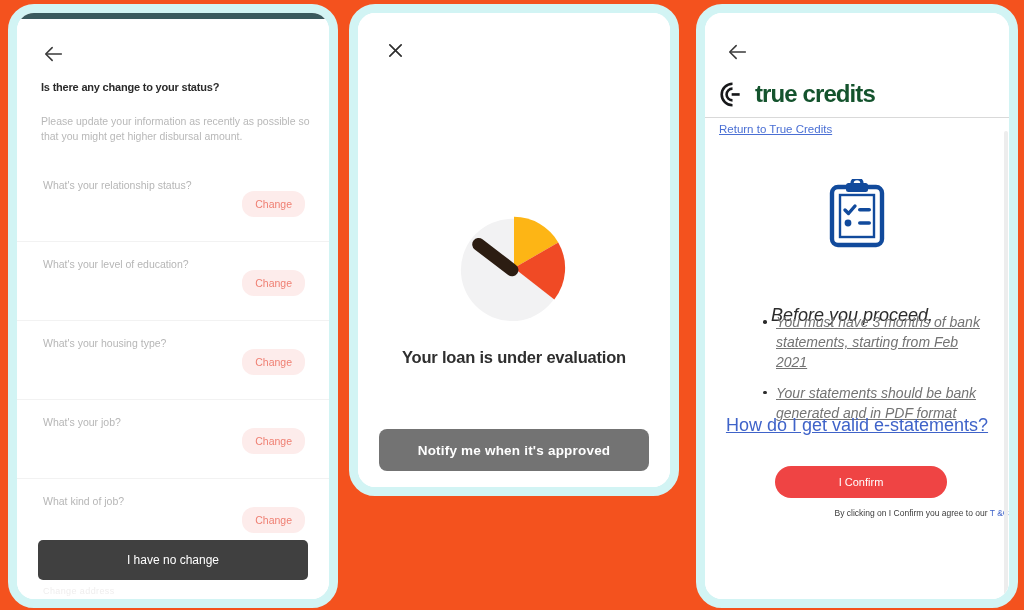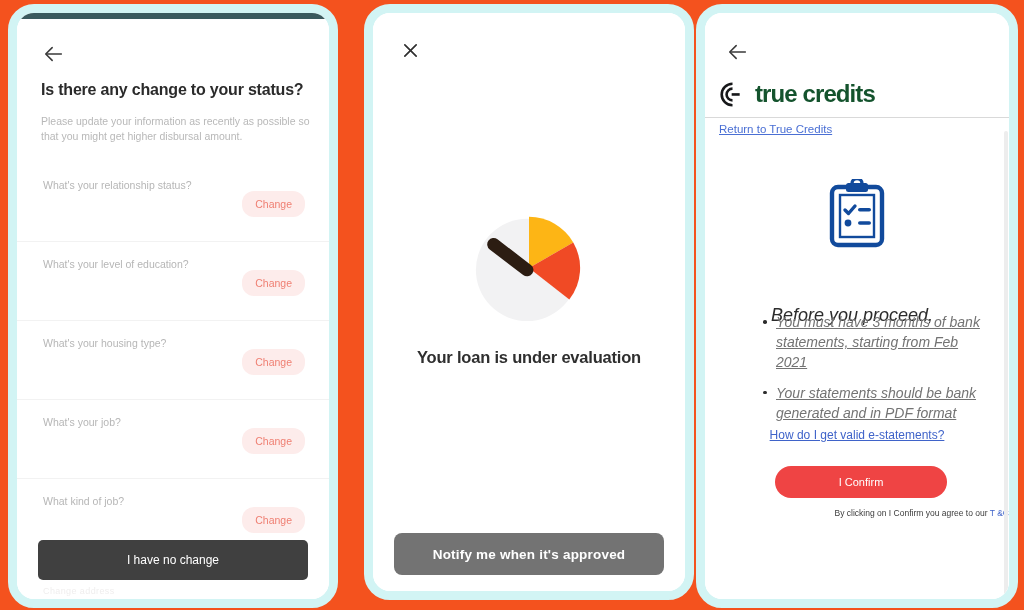--- a/index.html
+++ b/index.html
@@ -19,21 +19,21 @@
     overflow: hidden;
   }
   .panel-inner {
     position: absolute;
     inset: 0;
     background: #ffffff;
     overflow: hidden;
   }
 
   #panel-1 { left: 8px;   top: 4px;  width: 330px; height: 604px; }
-  #panel-2 { left: 364px; top: 4px;  width: 330px; height: 596px; padding-left: 48px; }
+  #panel-2 { left: 349px; top: 4px;  width: 330px; height: 492px; padding-left: 48px; }
   #panel-3 { left: 696px; top: 4px;  width: 322px; height: 604px; }
 
   
   .statusbar {
     position: absolute; left: 0; top: 0; right: 0; height: 6px;
     background: #3a5a5e;
   }
 
   
   .icon-btn {
@@ -42,21 +42,21 @@
     display: flex; align-items: center; justify-content: center;
     cursor: pointer;
   }
   .arrow-svg { width: 22px; height: 22px; display:block; }
   .x-svg { width: 17px; height: 17px; display:block; }
 
   
   #p1-back { left: 20px; top: 24px; }
   .p1-title {
     position: absolute; left: 24px; top: 68px; width: 286px;
-    font-size: 16px; font-weight: bold; color: #2b2b2b;
+    font-size: 11px; font-weight: bold; color: #2b2b2b;
     letter-spacing: -0.2px;
   }
   .p1-sub {
     position: absolute; left: 24px; top: 101px; width: 286px;
     font-size: 10.5px; color: #b8b8b8; line-height: 1.45;
   }
   .p1-list { position: absolute; left: 0; top: 150px; right: 0; }
   .p1-row {
     position: relative; height: 79px;
     border-bottom: 1px solid #f2f2f2;
@@ -146,22 +146,22 @@
   }
   .p3-bullets li {
     position: relative; padding-left: 13px; margin-bottom: 11px;
     font-size: 14px; font-style: italic; color: #737373; line-height: 1.42; text-decoration: underline;
   }
   .p3-bullets li::before {
     content: ""; position: absolute; left: 0; top: 7px;
     width: 3.5px; height: 3.5px; border-radius: 50%; background: #2c2c2c;
   }
   .p3-help {
-    position: absolute; left: 0; right: 0; top: 415px;
-    text-align: center; font-size: 12px; color: #3f63c9;
+    position: absolute; left: 0; right: 0; top: 402px;
+    text-align: center; font-size: 18px; color: #3f63c9;
     text-decoration: underline; cursor: pointer;
   }
   .p3-confirm {
     position: absolute; left: 70px; width: 172px; top: 453px;
     height: 32px; background: #ef4444; color: #ffffff;
     border: none; border-radius: 18px;
     font-family: "Liberation Sans", sans-serif;
     font-size: 11px; cursor: pointer;
   }
   .p3-fine {

